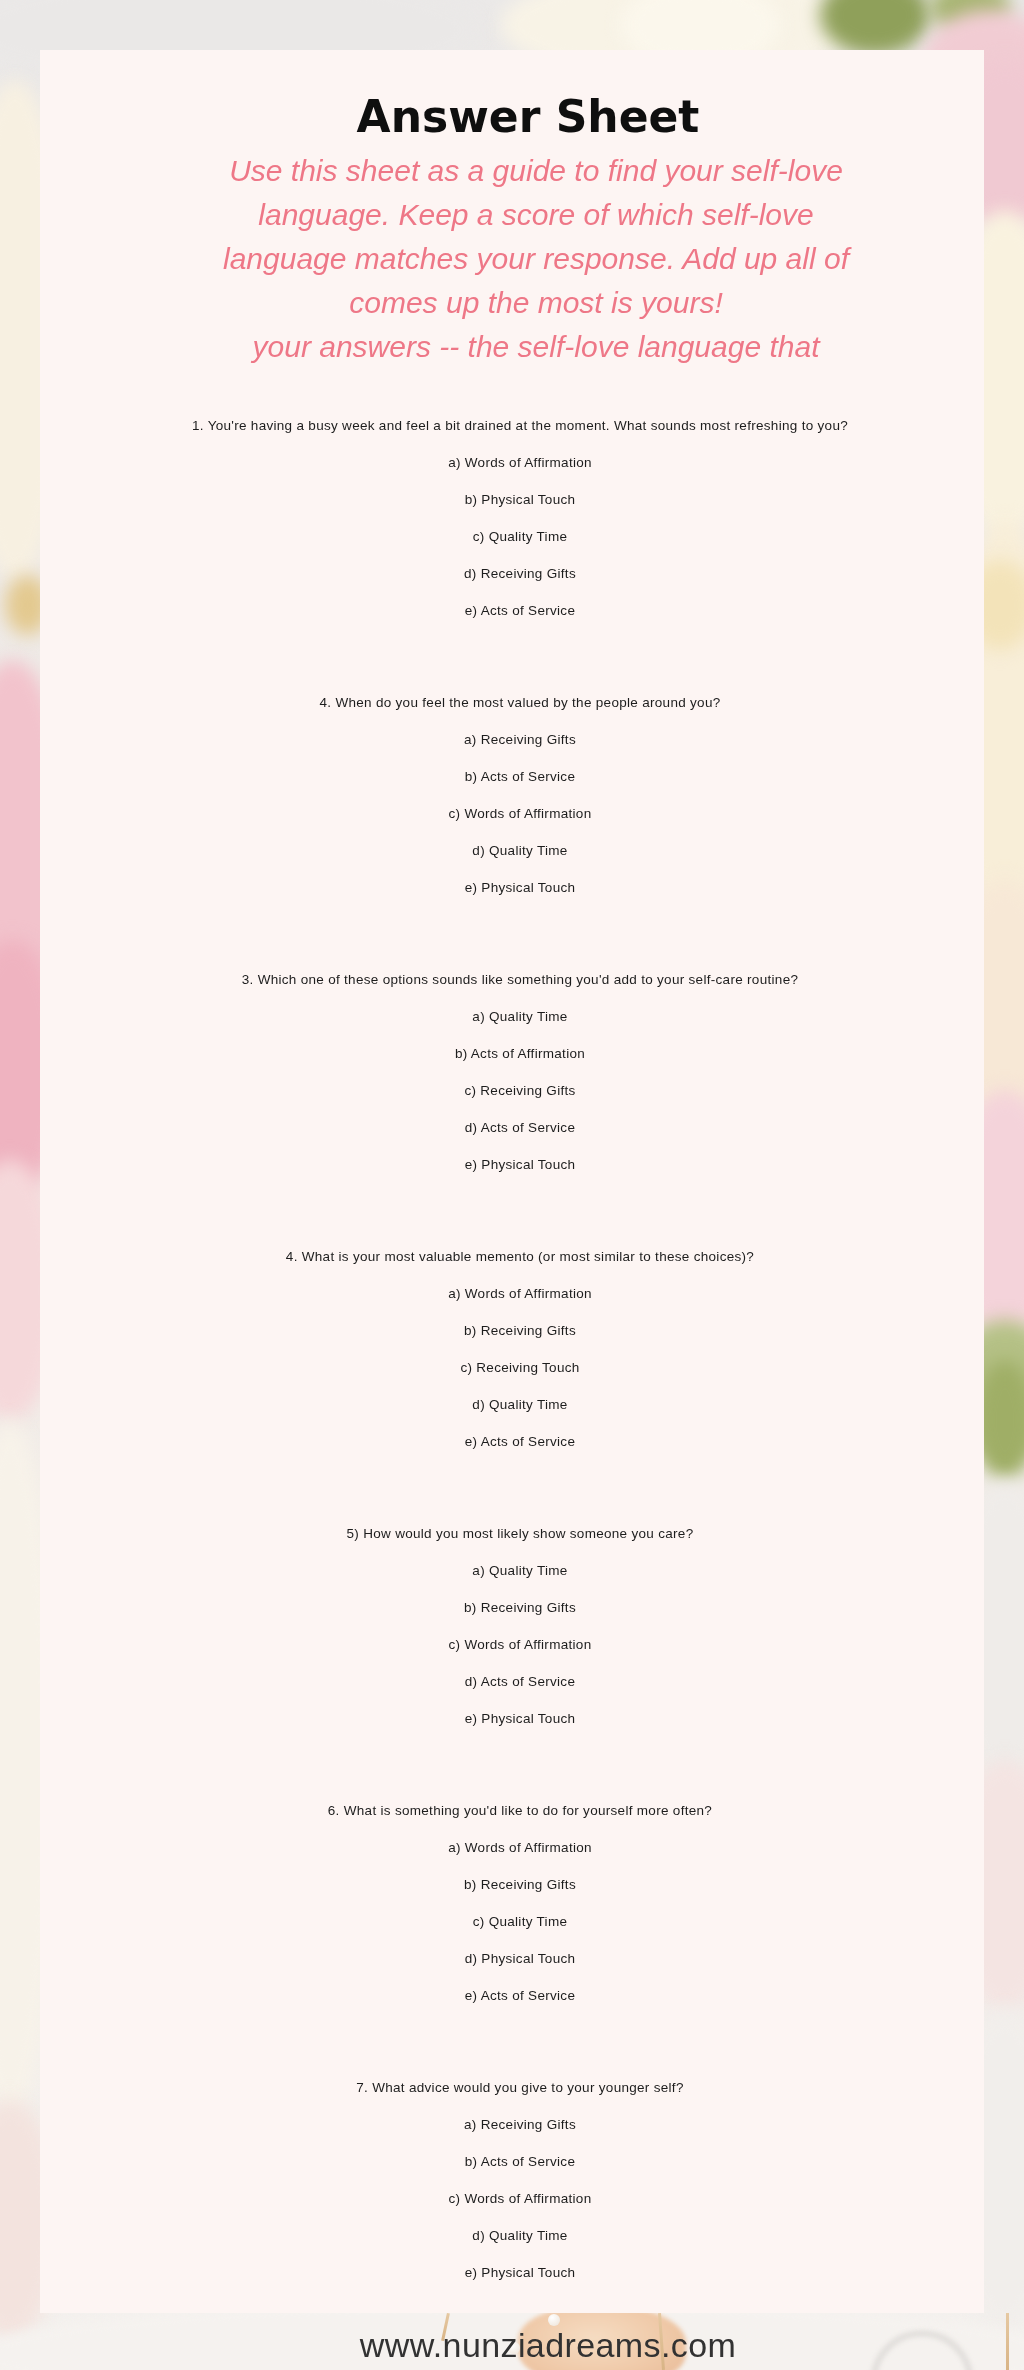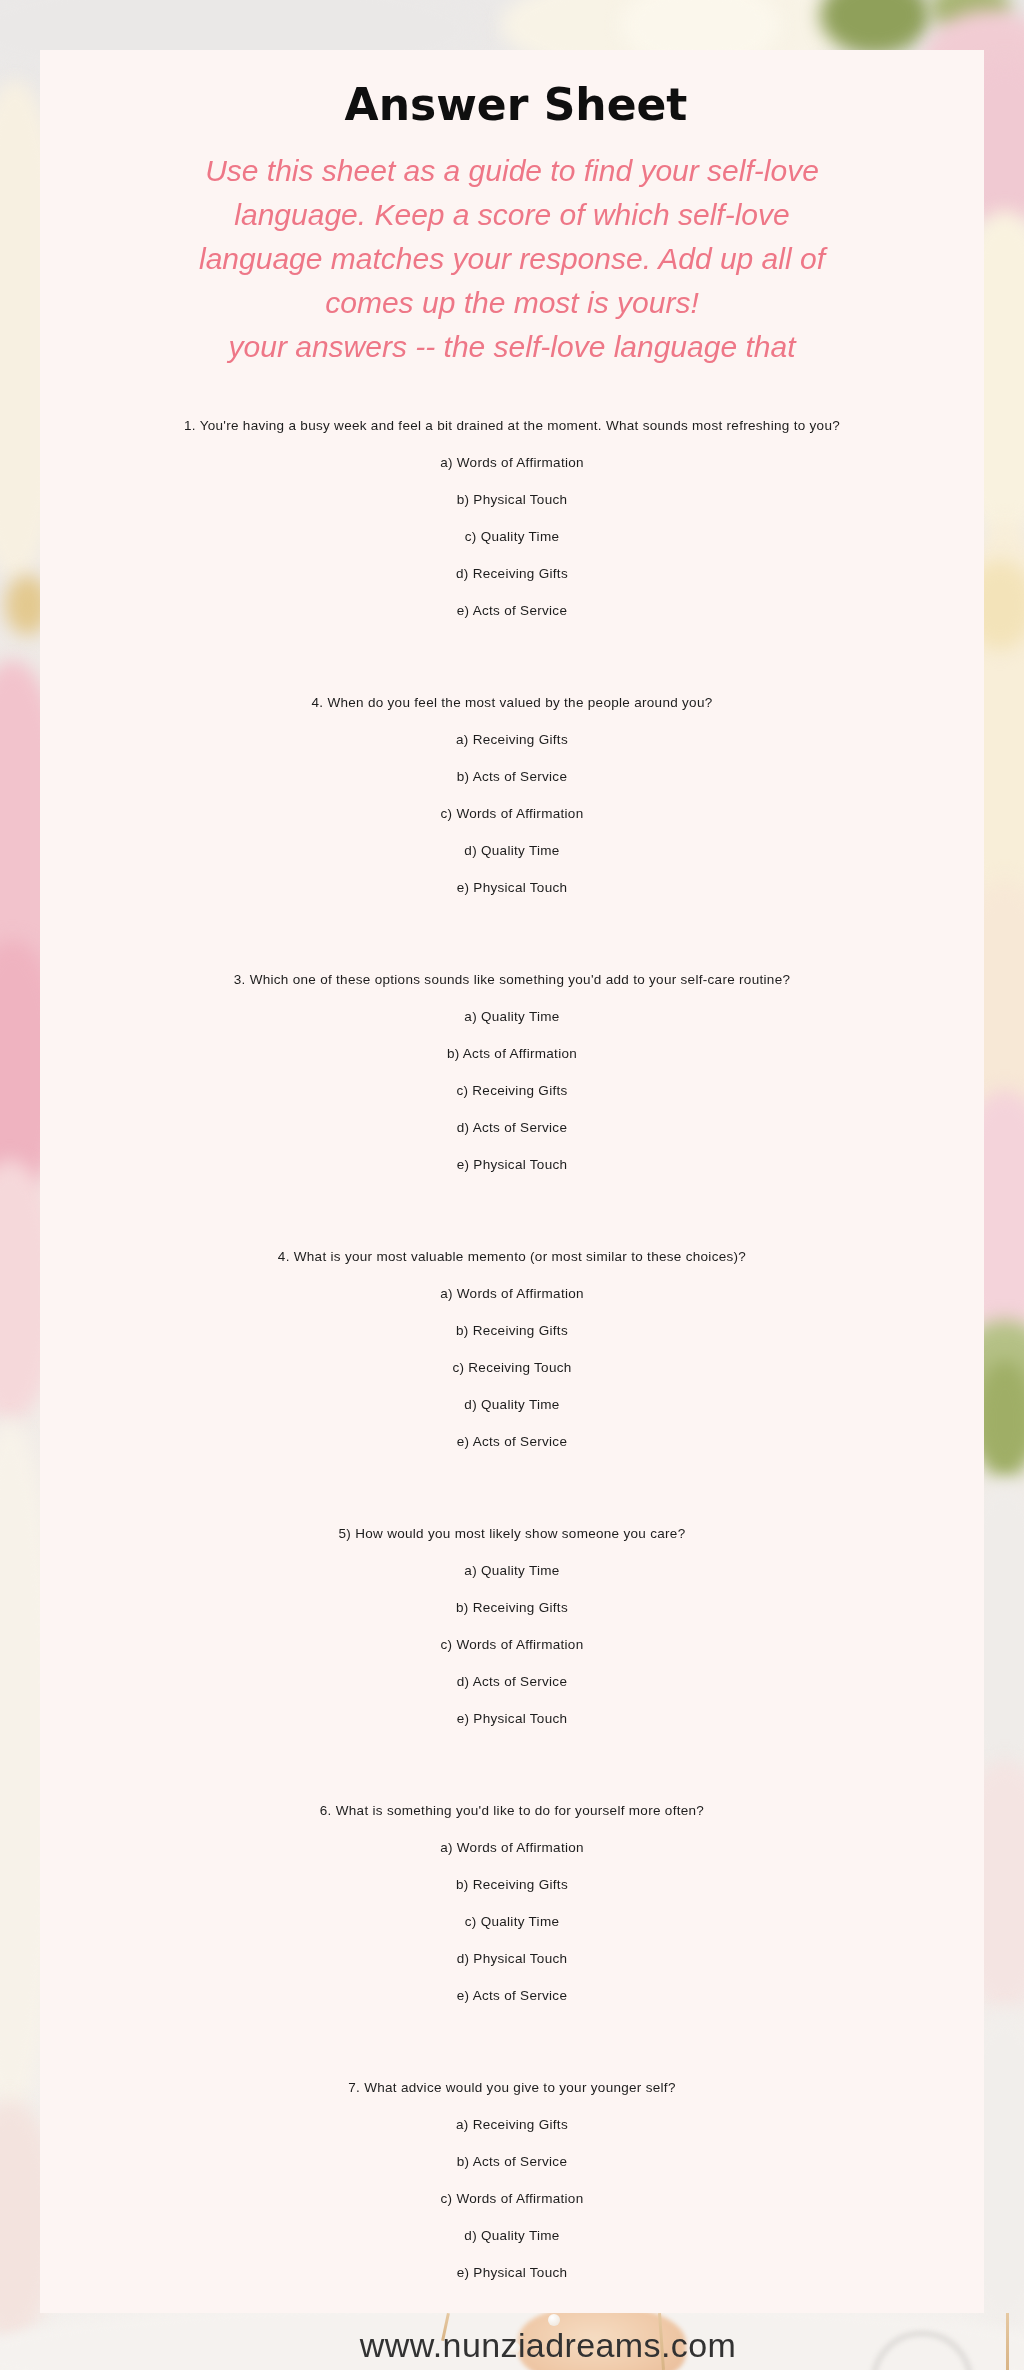--- a/index.html
+++ b/index.html
@@ -8,23 +8,23 @@
         background:linear-gradient(180deg,#ebe9e8 0%,#f1ebe6 45%,#f4f1ee 100%);}
   .bg,.bg *{pointer-events:none;}
   .blob{position:absolute;border-radius:50%;filter:blur(9px);}
   
   .card{position:absolute;left:40px;top:50px;width:944px;height:2263px;background:#fdf5f3;z-index:2;}
   .title{position:absolute;top:27px;left:0;width:100%;text-align:center;
          font-family:"DejaVu Sans",sans-serif;font-weight:700;font-size:44px;line-height:48px;
          color:#0f0f0f;letter-spacing:0px;}
   .subtitle{position:absolute;top:99px;left:0;width:100%;text-align:center;
             font-family:"Liberation Sans",sans-serif;font-style:italic;font-size:30px;
-            color:#ee7787;}
+            color:#ee7787;padding-left:24px;}
   .subtitle .s-line{height:44px;line-height:44px;}
-  .questions{position:absolute;top:357px;left:0;width:100%;}
+  .questions{position:absolute;top:357px;left:8px;width:100%;}
   .question-block{margin-bottom:55px;}
   .q-line,.o-line{height:37px;display:flex;align-items:center;justify-content:center;
                   font-size:13.5px;letter-spacing:0.3px;color:#1d1d1d;}
   .footer{position:absolute;top:2326px;left:548px;transform:translateX(-50%);z-index:3;
           font-size:34px;letter-spacing:0.4px;color:#323232;white-space:nowrap;}
   
   .crystal{position:absolute;left:518px;top:2306px;width:168px;height:80px;z-index:1;
            background:radial-gradient(ellipse at 45% 40%,#f6dcc2 0%,#efc9a8 55%,#e7b894 100%);
            border-radius:42% 46% 40% 44%;filter:blur(2px);}
   .pearl{position:absolute;width:12px;height:12px;border-radius:50%;z-index:1;
@@ -71,21 +71,21 @@
     <div class="crystal"></div>
     <div class="pearl" style="left:548px;top:2314px;"></div>
     <div class="pearl" style="left:508px;top:2342px;"></div>
     <div class="chain" style="left:444px;top:2313px;height:28px;transform:rotate(12deg);"></div>
     <div class="chain" style="left:660px;top:2313px;height:57px;transform:rotate(-4deg);"></div>
     <div class="chain" style="left:1006px;top:2313px;height:57px;"></div>
     <div class="ring" style="left:870px;top:2330px;"></div>
   </div>
 
   <div class="card">
-    <h1 class="title" style="margin:4px;">Answer Sheet</h1>
+    <h1 class="title" style="margin:16px;">Answer Sheet</h1>
 
     <div class="subtitle" id="subtitle">
         <div class="s-line">Use this sheet as a guide to find your self-love</div>
         <div class="s-line">language. Keep a score of which self-love</div>
         <div class="s-line">language matches your response. Add up all of</div>
         <div class="s-line">comes up the most is yours!</div>
         <div class="s-line">your answers -- the self-love language that</div>
       </div>
 
     <div class="questions" id="questions">

